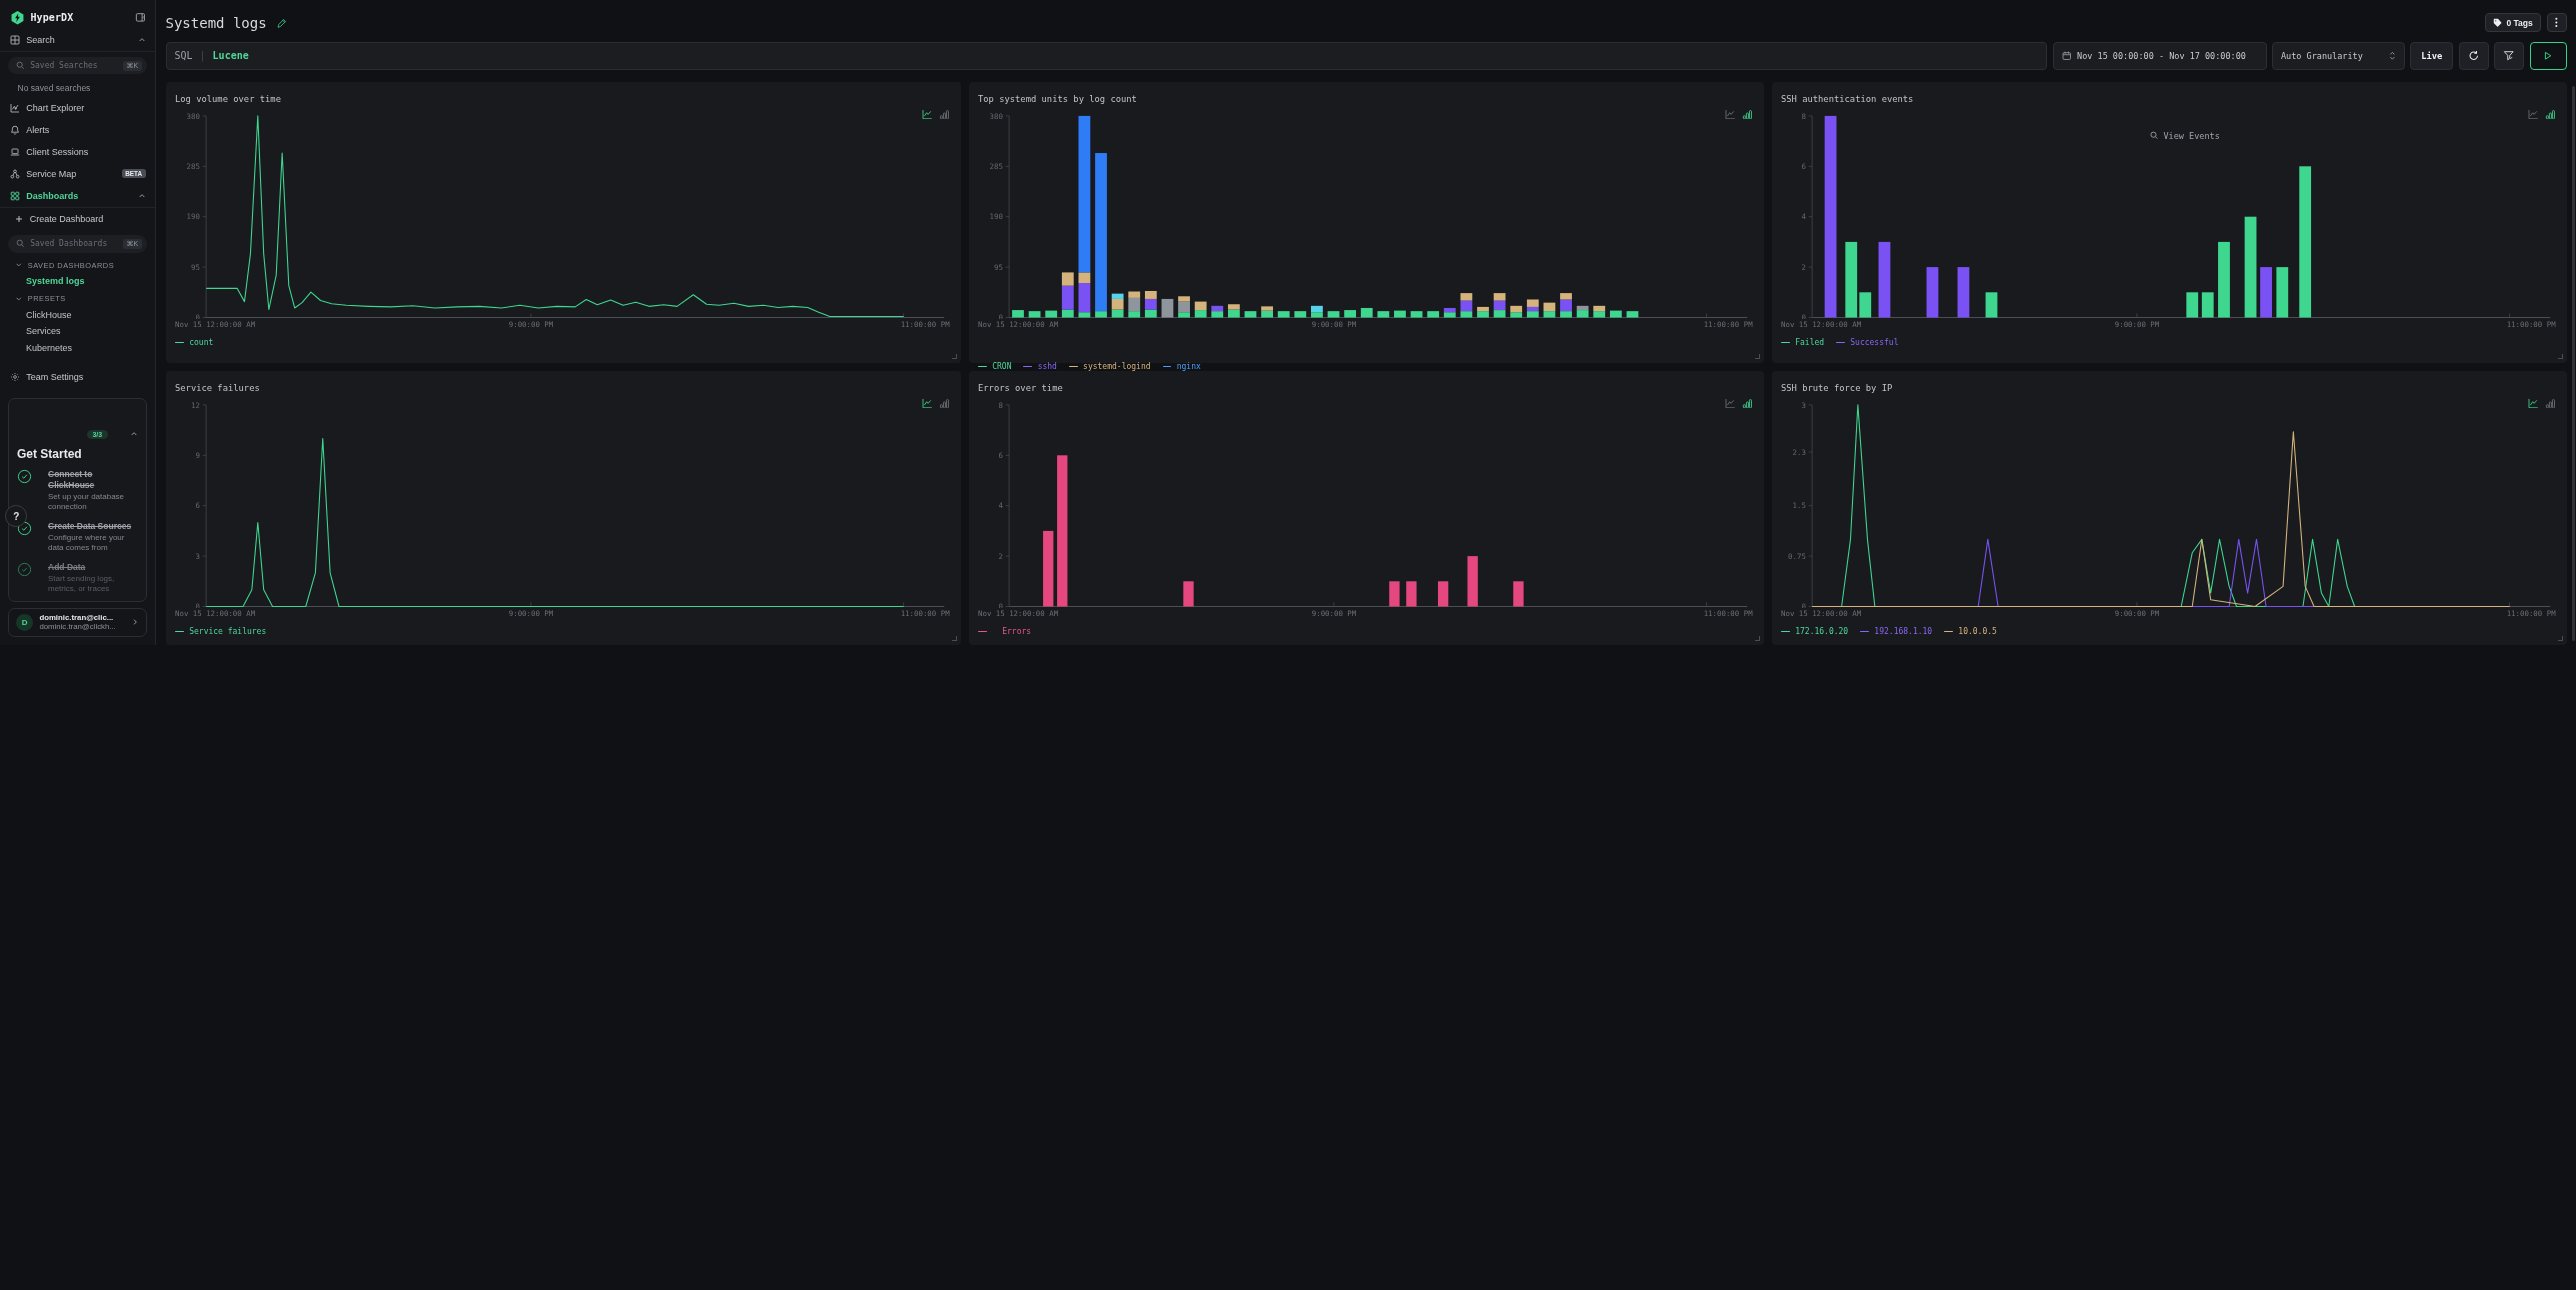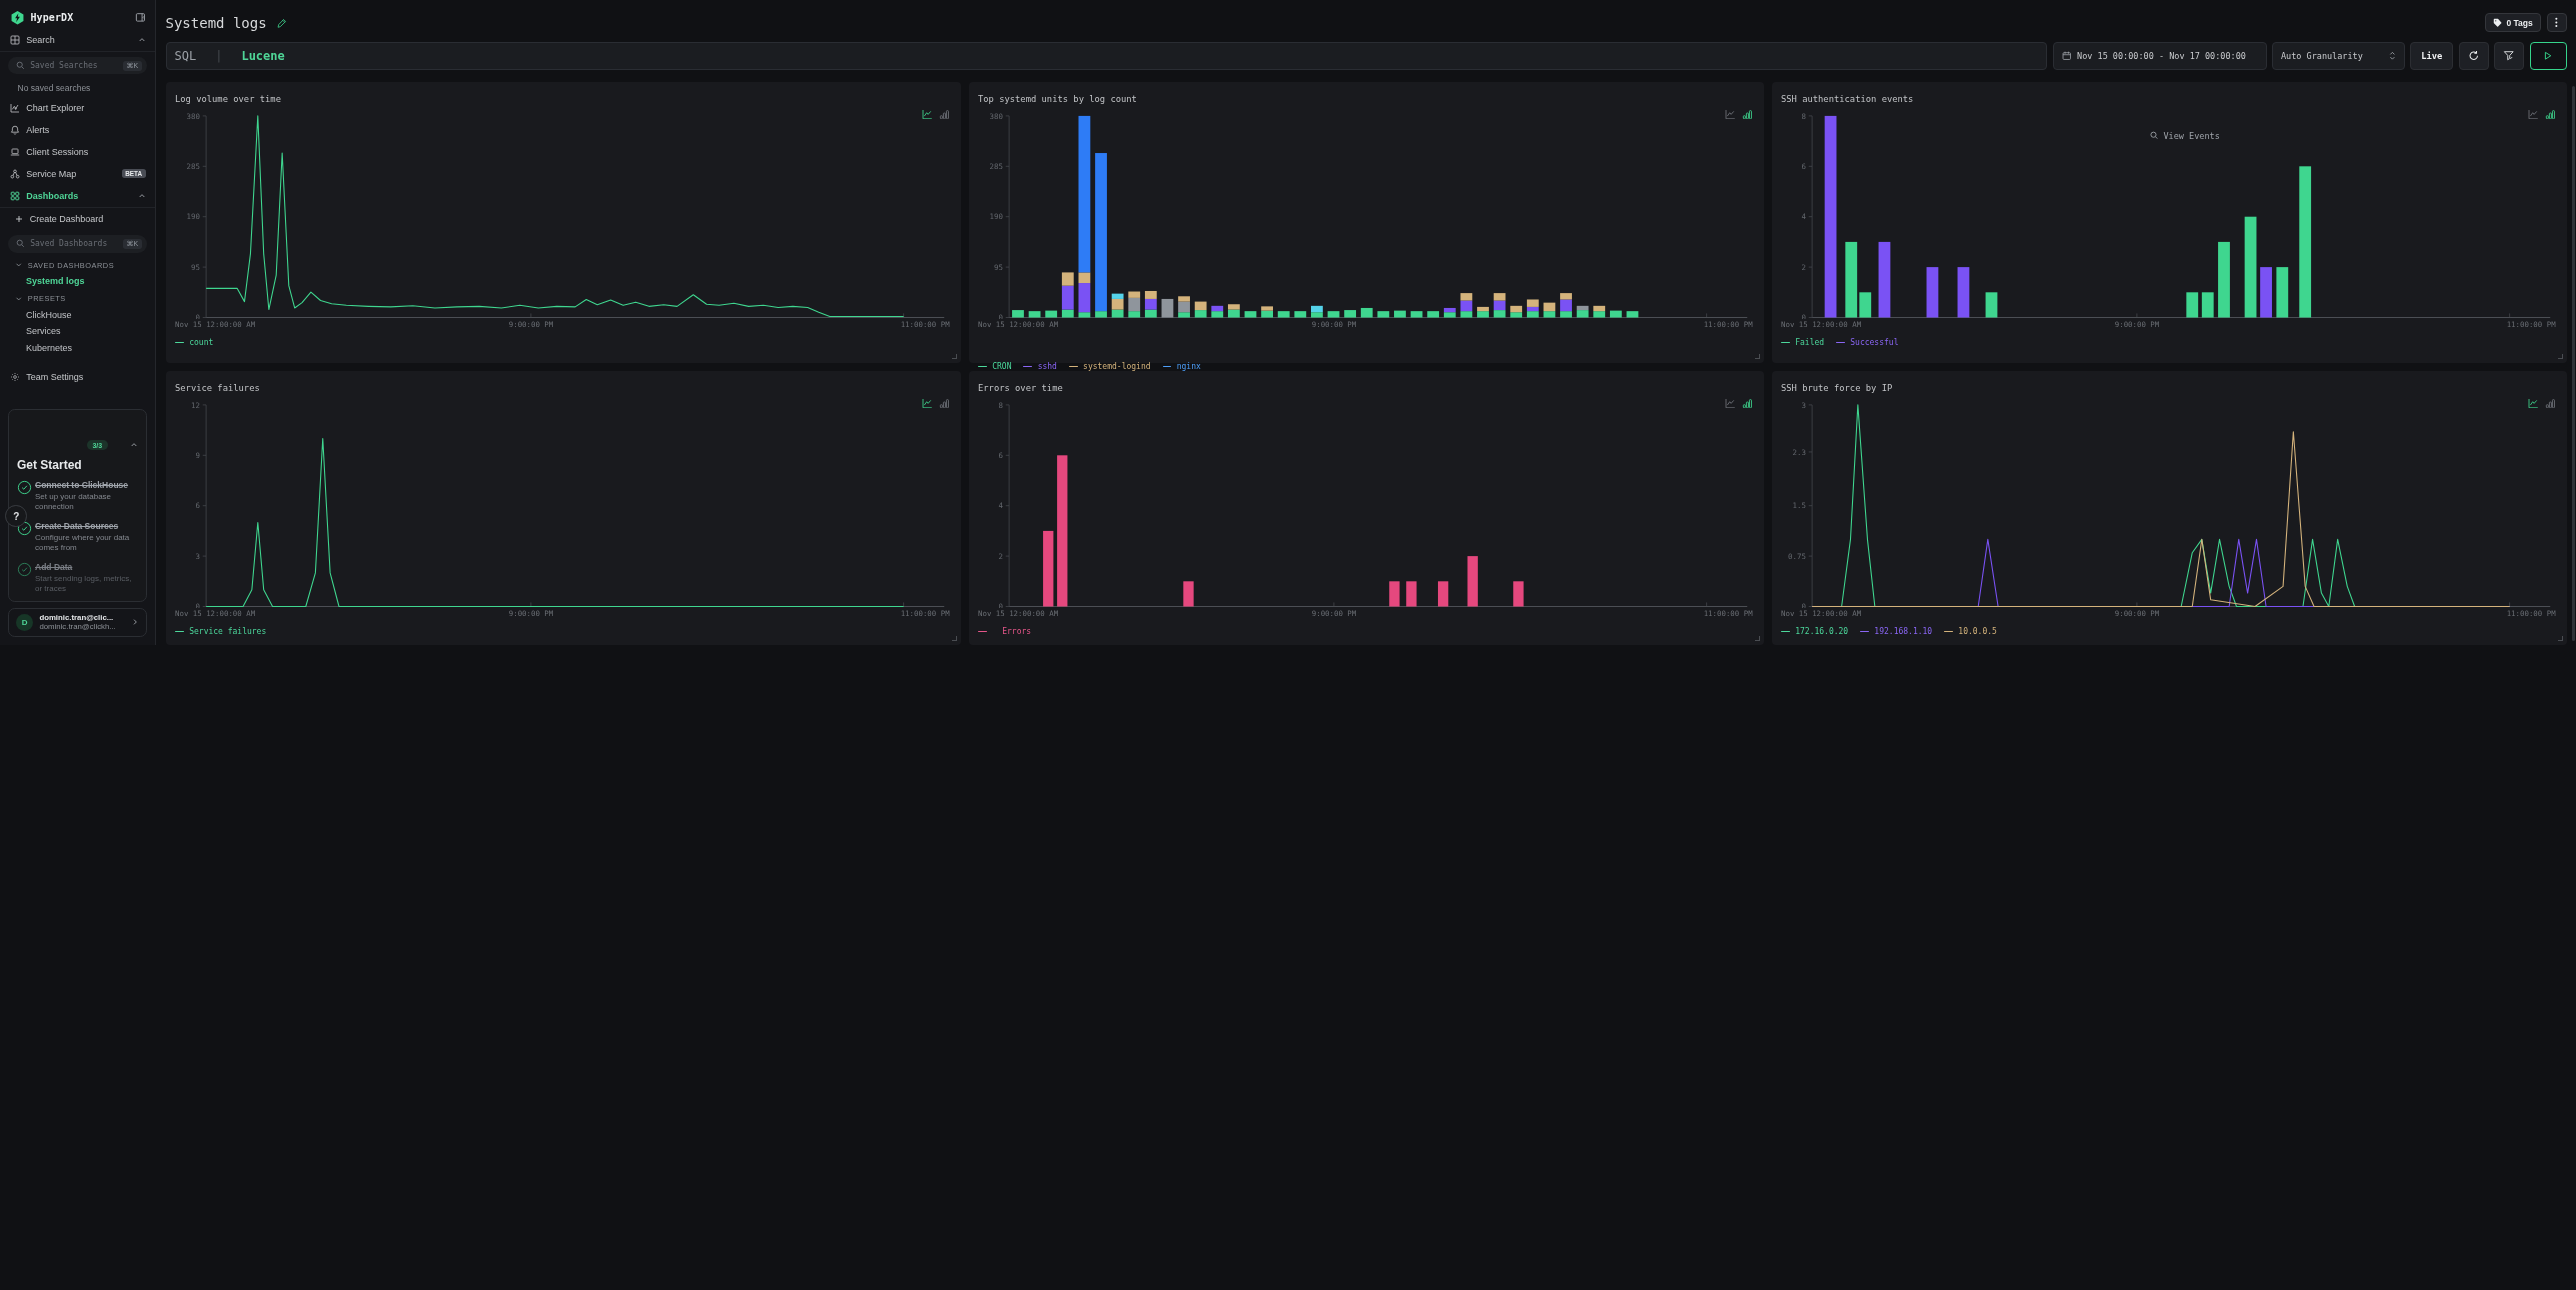--- a/index.html
+++ b/index.html
@@ -34,21 +34,21 @@
   .sb-item { padding:3.4px 9.5px 3.4px 26px; font-size:9px; color:#c2c4c8; cursor:pointer; }
   .sb-item.active { color:#4fd597; font-weight:bold; }
 
   .getstarted { margin:8px 8px 5.4px 8px; margin-top:auto; border:0.7px solid #2b2e33;
     background:#17181b; border-radius:6.8px; padding:8px 8px 6.8px 8px; position:relative; }
   .gs-head { display:flex; align-items:center; gap:5.4px; }
   .gs-title { font-weight:bold; font-size:12px; color:#e8eaec;margin-top:40px; }
   .gs-badge { background:#1c342a; color:#4fd597; font-size:7px; font-weight:bold;
     border-radius:6.8px; padding:1.4px 5.4px; }
   .gs-chevron { margin-left:auto; }
-  .gs-step { display:flex; gap:3px; margin-top:8px; }
+  .gs-step { display:flex; gap:16px; margin-top:8px; }
   .gs-step .txt { flex:1; }
   .gs-step .t { font-size:8.5px; font-weight:bold; color:#9fa4ab; text-decoration:line-through; line-height:1.25; }
   .gs-step .d { font-size:8px; color:#83878e; line-height:1.3; margin-top:1.4px; }
   .gs-step.dim .t { color:#7b7f86; }
   .gs-step.dim .d { color:#5a5e64; }
   .gs-step.dim svg { opacity:.55; }
 
   .help-bubble { position:absolute; left:5.4px; bottom:118px; width:21.6px; height:21.6px; border-radius:50%;
     background:#17181b; border:0.7px solid #3a3d42; color:#dfe1e4; font-weight:bold; font-size:10px;
     display:flex; align-items:center; justify-content:center; z-index:5; cursor:pointer; }
@@ -69,21 +69,21 @@
   .title-spacer { flex:1; }
   .btn-dark { background:#1e2025; border:0.7px solid #34363b; border-radius:4px; color:#eceef0;
     display:flex; align-items:center; gap:4.7px; font-size:8.5px; font-weight:bold; height:19px;
     padding:0 7.4px; cursor:pointer; }
   .kebab-btn { width:20px; justify-content:center; padding:0; margin-left:5.4px; color:#eceef0; }
 
   .filter-row { display:flex; gap:5.4px; margin-top:8px; height:28px; }
   .search-box { flex:1; background:#1b1d21; border:0.7px solid #2a2d33; border-radius:4px;
     display:flex; align-items:center; padding:0 8px; gap:6.8px; cursor:text; }
   .search-box .ph { flex:1; color:#5c6066; font-size:8.8px; font-family:"DejaVu Sans Mono", monospace; }
-  .lang-toggle { font-family:"DejaVu Sans Mono", monospace; font-size:12px; display:flex; gap:19px; }
+  .lang-toggle { font-family:"DejaVu Sans Mono", monospace; font-size:10px; display:flex; gap:7px; }
   .lang-sql { color:#9ba0a6; cursor:pointer; }
   .lang-div { color:#44484e; }
   .lang-lucene { color:#4fd597; font-weight:bold; cursor:pointer; }
   .date-box, .gran-box { background:#1b1d21; border:0.7px solid #2a2d33; border-radius:4px;
     display:flex; align-items:center; gap:6px; padding:0 8px; cursor:pointer;
     font-family:"DejaVu Sans Mono", monospace; font-size:8.5px; color:#c9cbce; }
   .date-box { width:214px; }
   .gran-box { width:133px; justify-content:space-between; }
   .sq-btn { width:30px; display:flex; align-items:center; justify-content:center;
     background:#1e2025; border:0.7px solid #2c2e33; border-radius:4px; cursor:pointer; }

